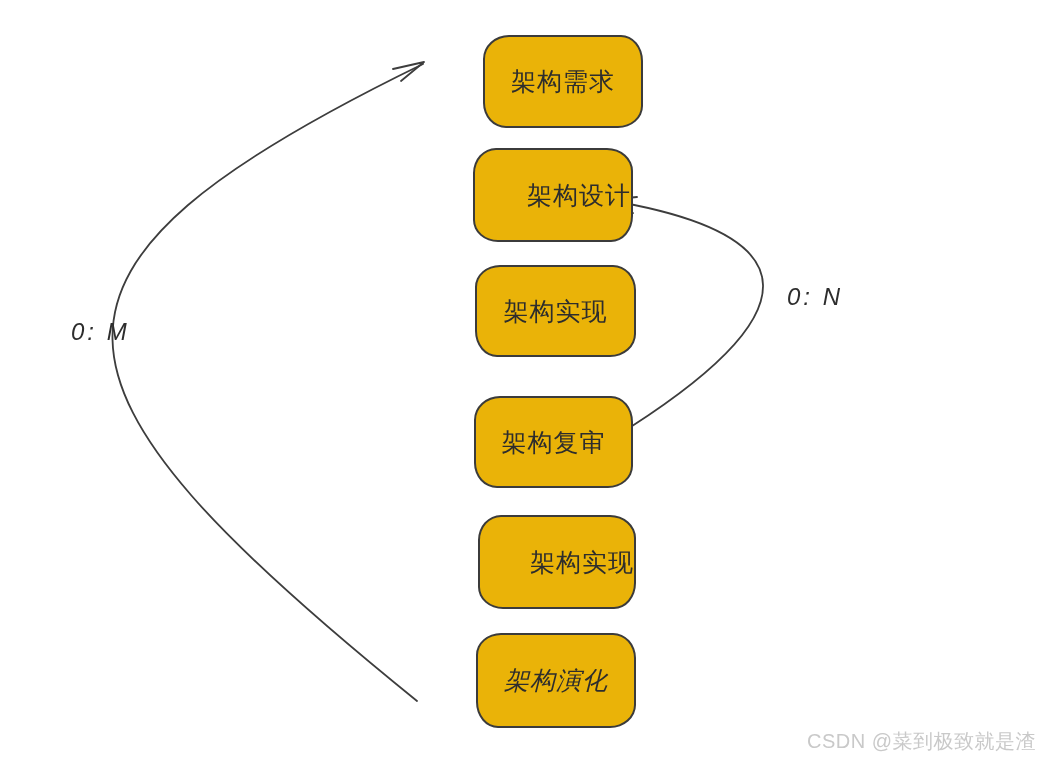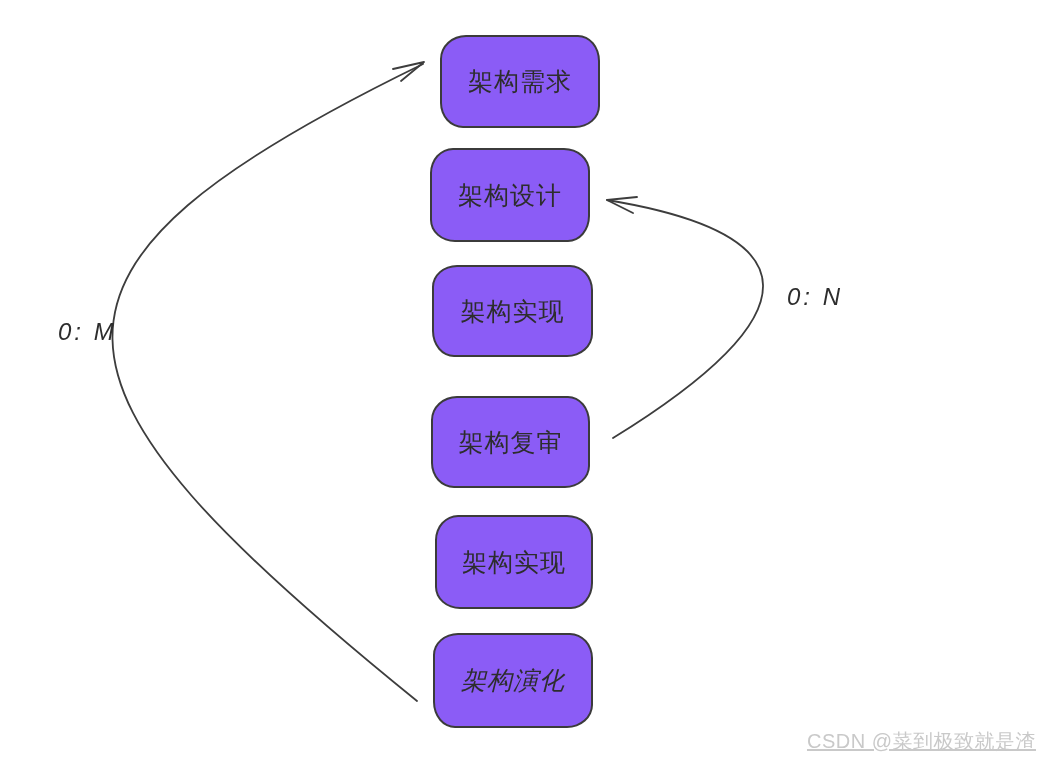--- a/index.html
+++ b/index.html
@@ -27,47 +27,47 @@
     stroke: #3d3d3d;
     stroke-width: 1.8;
     stroke-linecap: round;
     stroke-linejoin: round;
   }
   .node {
     position: absolute;
     display: flex;
     align-items: center;
     justify-content: center;
-    background: #8b5cf6;
+    background: #eab308;
     border: 2px solid #3b3b3b;
     color: #2d2d2d;
     font-size: 25px;
     letter-spacing: 1px;
     box-sizing: border-box;
+    margin-left: 43px;
   }
   
   .r1 { border-radius: 26px 22px 25px 23px / 24px 26px 22px 25px; }
-  .r2 { border-radius: 23px 26px 22px 25px / 25px 23px 26px 22px; }
+  .r2 { border-radius: 23px 26px 22px 25px / 25px 23px 26px 22px; justify-content: flex-end; }
   .r3 { border-radius: 25px 23px 26px 22px / 22px 25px 23px 26px; }
   .edge-label {
     position: absolute;
     color: #2d2d2d;
     font-size: 24px;
     letter-spacing: 3px;
     white-space: nowrap;
     font-style: italic;
   }
   .watermark {
     position: absolute;
     right: 8px;
     bottom: 6px;
     color: #c9c9c9;
     font-size: 20px;
     letter-spacing: 0.5px;
-    text-decoration: underline;
   }
 </style>
 </head>
 <body>
 
 <div class="canvas">
 
   <svg class="edges-layer" viewBox="0 0 1044 761" aria-hidden="true">
 
     <g>
@@ -98,19 +98,19 @@
   </div>
 
   <div class="node r2" style="left:435px; top:515px; width:158px; height:94px;">
     <span>架构实现</span>
   </div>
 
   <div class="node r3" style="left:433px; top:633px; width:160px; height:95px;font-style:italic;">
     <span>架构演化</span>
   </div>
 
-  <div class="edge-label" style="left:58px; top:318px;">0: M</div>
+  <div class="edge-label" style="left:71px; top:318px;">0: M</div>
 
   <div class="edge-label" style="left:787px; top:283px;">0: N</div>
 
   <div class="watermark">CSDN @菜到极致就是渣</div>
 
 </div>
 
 </body></html>

